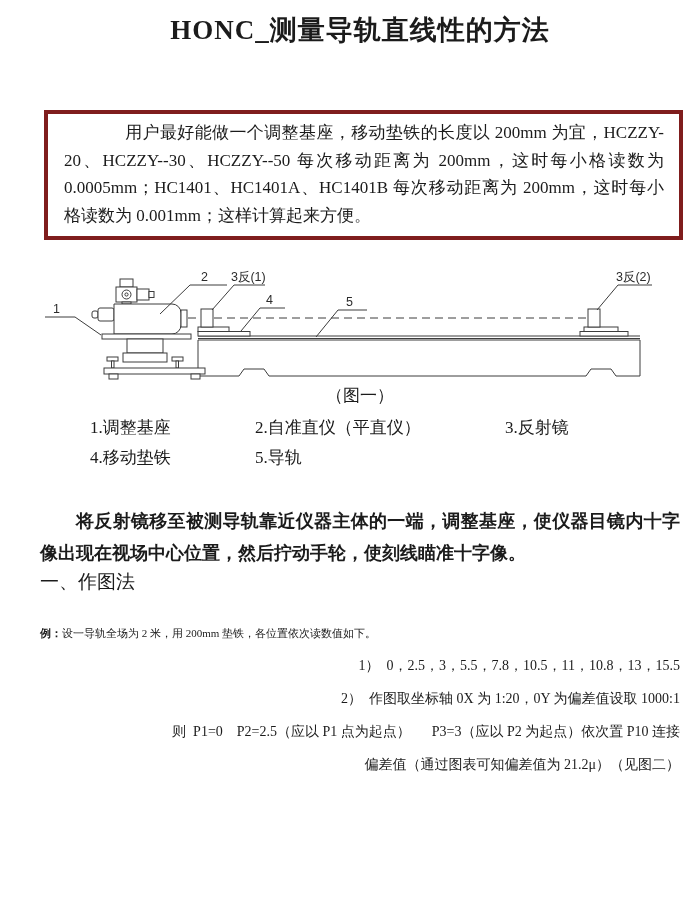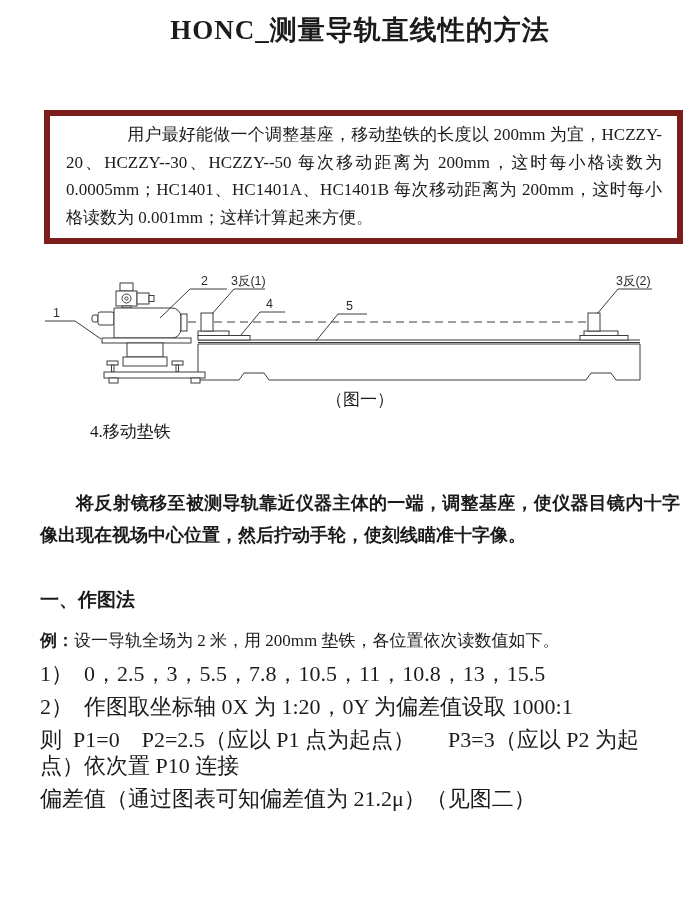--- a/index.html
+++ b/index.html
@@ -8,36 +8,36 @@
     color:#1b1b1b;
     font-family:"Liberation Serif","DejaVu Serif",serif;
   }
   .page{padding:0 20px 0 40px;}
   .doc-title{
     margin-top:12px;text-align:center;
     font-size:27px;font-weight:bold;letter-spacing:1px;line-height:36px;
   }
   .info-box{
     margin-top:62px;margin-left:4px;margin-right:-3px;
-    border:6px solid #7f1d1d;
+    border:4px solid #7f1d1d;
     padding:5px 15px 7px 16px;
     font-size:17px;line-height:27.5px;
     text-align:justify;text-indent:3.6em;
   }
   .figure-wrap{margin-top:18px;}
   .figure-wrap svg{display:block;margin-left:-5px;}
   .fig-caption{margin-top:2px;text-align:center;font-size:17px;line-height:22px;font-family:Liberation Mono, monospace;}
   .legend{margin-top:5px;padding-left:50px;font-size:17px;}
   .legend-row{display:grid;grid-template-columns:165px 250px 1fr;line-height:30px;}
-  .paras{margin-top:40px;font-size:18px;font-weight:bold;line-height:32px;text-align:justify;}
+  .paras{margin-top:32px;font-size:18px;font-weight:bold;line-height:32px;text-align:justify;}
   .paras p{margin:0;text-indent:2em;}
-  .sec-heading{margin-top:36px;font-size:19px;font-weight:bold;line-height:26px;}
-  .example{margin-top:15px;font-size:17px;line-height:26px;}
+  .sec-heading{font-size:19px;font-weight:normal;line-height:26px;}
+  .example{margin-top:25px;font-size:11px;line-height:26px;}
   .example .lbl{font-weight:bold;}
-  .item{margin-top:7px;font-size:22px;line-height:26px;white-space:pre-wrap;}
+  .item{margin-top:7px;font-size:14px;line-height:26px;white-space:pre-wrap;text-align:right;}
 </style>
 </head>
 <body>
 
 <div class="page">
 
   <div class="doc-title">HONC_测量导轨直线性的方法</div>
 
   <div class="info-box">用户最好能做一个调整基座，移动垫铁的长度以 200mm 为宜，HCZZY-20、HCZZY--30、HCZZY--50 每次移动距离为 200mm，这时每小格读数为 0.0005mm；HC1401、HC1401A、HC1401B 每次移动距离为 200mm，这时每小格读数为 0.001mm；这样计算起来方便。</div>
 
@@ -105,21 +105,27 @@
         <text x="231" y="46">4</text>
         <text x="311" y="48">5</text>
         <text x="581" y="23">3反(2)</text>
       </g>
     </svg>
 
     <div class="fig-caption">（图一）</div>
 
     <div class="legend">
       <div class="legend-row">
+        <span>1.调整基座</span>
+        <span>2.自准直仪（平直仪）</span>
+        <span>3.反射镜</span>
+      </div>
+      <div class="legend-row">
         <span>4.移动垫铁</span>
+        <span>5.导轨</span>
         <span></span>
       </div>
     </div>
   </div>
 
   <div class="paras">
     <p>将反射镜移至被测导轨靠近仪器主体的一端，调整基座，使仪器目镜内十字像出现在视场中心位置，然后拧动手轮，使刻线瞄准十字像。</p>
   </div>
 
   <div class="sec-heading">一、作图法</div>

